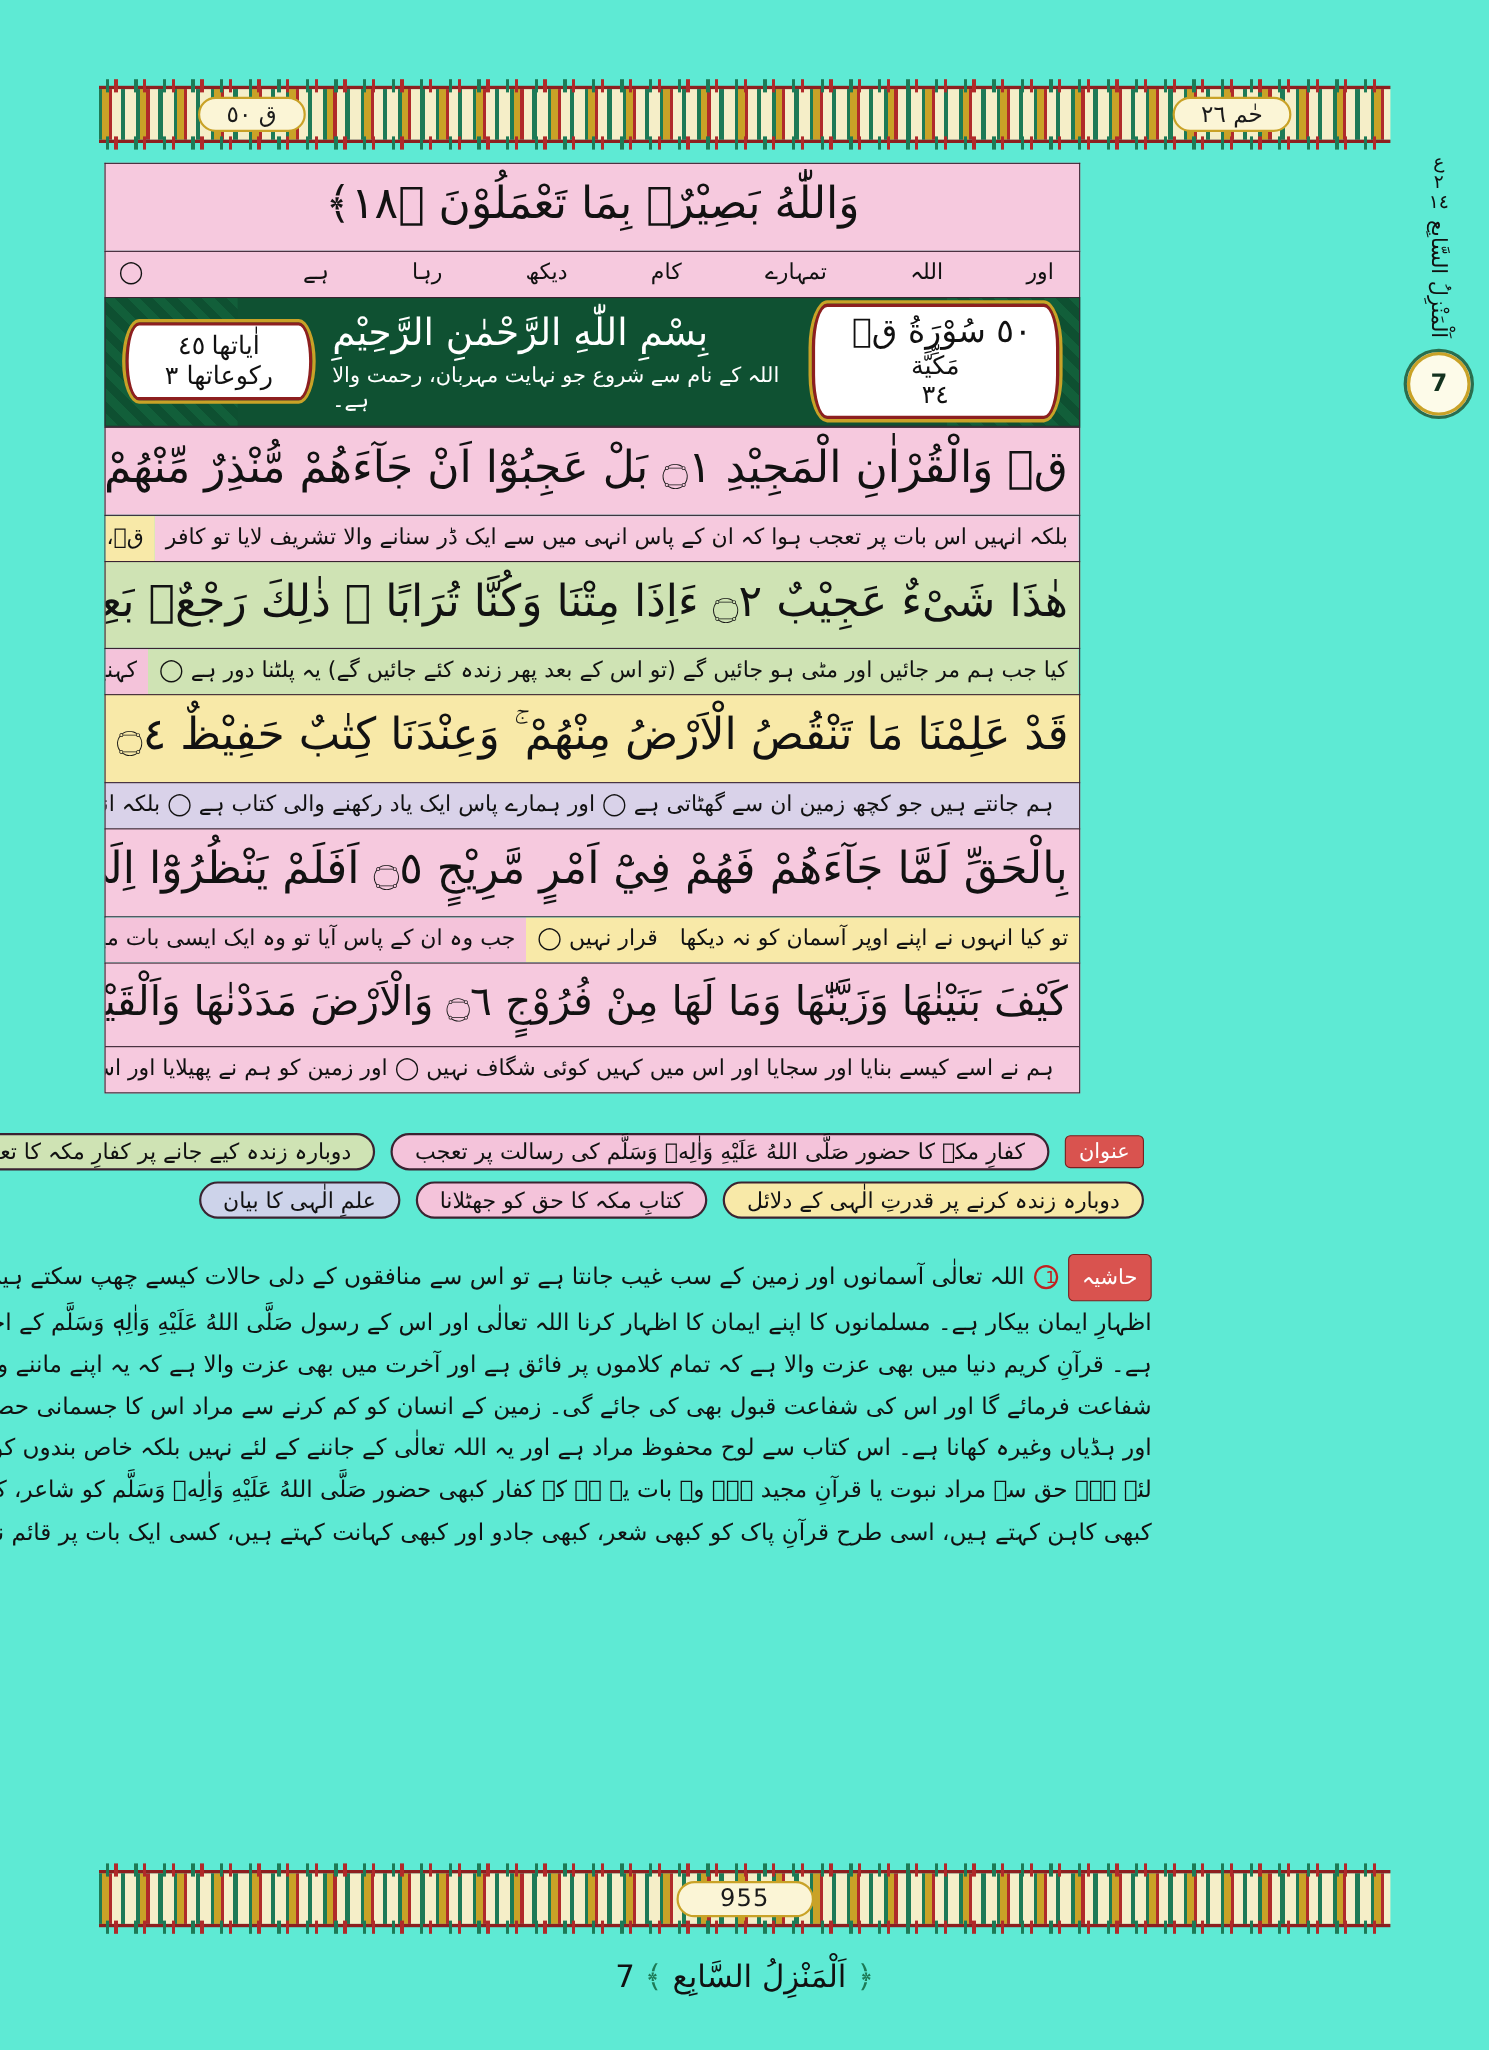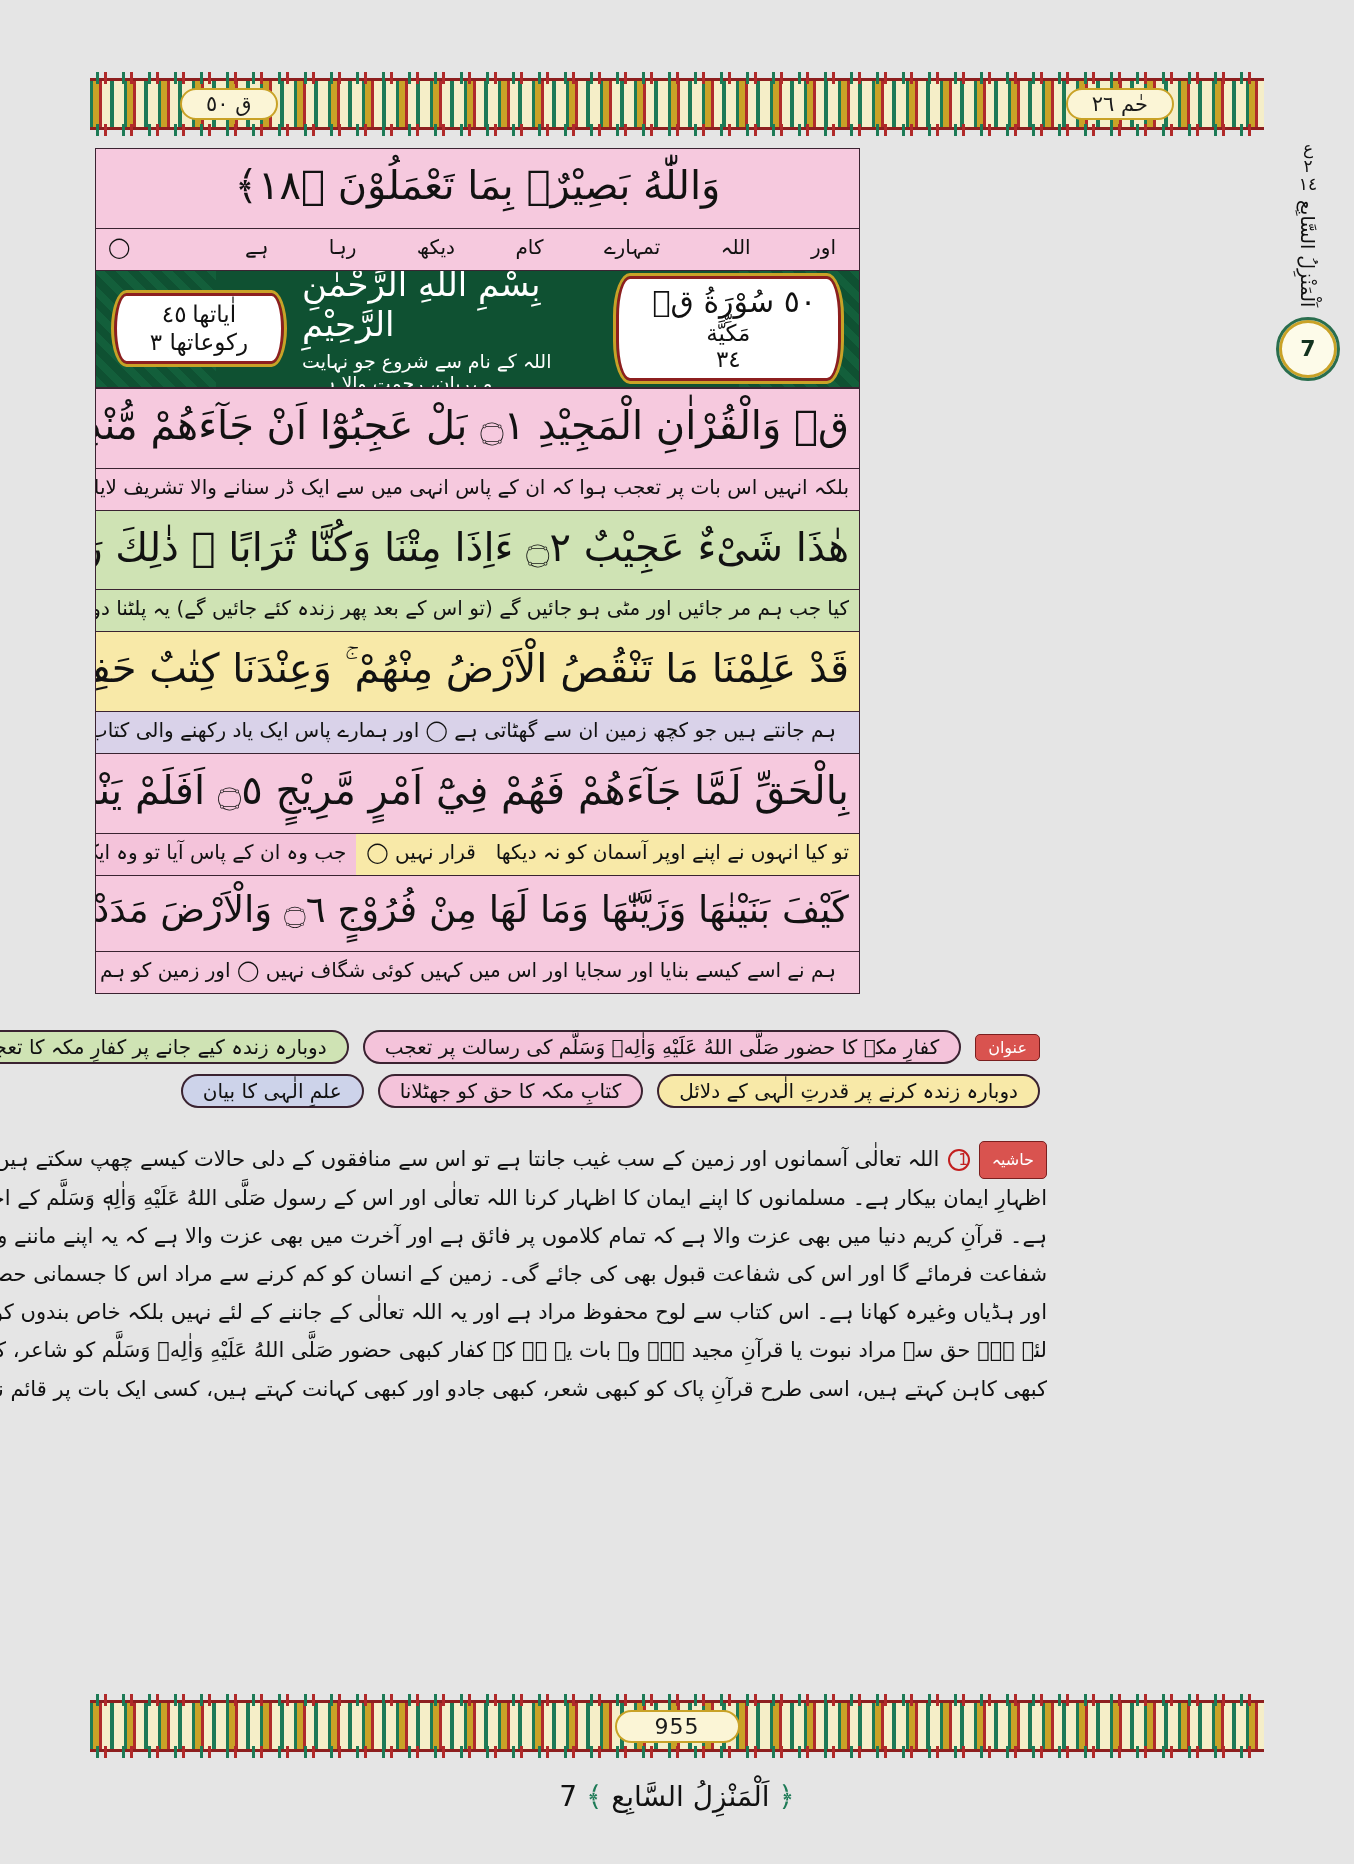--- a/index.html
+++ b/index.html
@@ -5,21 +5,21 @@
   * { box-sizing: border-box; margin: 0; padding: 0; }
   html, body {
     width: 1354px; height: 1864px;
     background: #ffffff;
     font-family: "DejaVu Sans", sans-serif;
     overflow: hidden;
   }
   .page {
     position: relative;
     width: 1354px; height: 1864px;
-    background: #e5e5e5;
+    background: #5eead4;
   }
 
   
   .band {
     position: absolute;
     height: 52px;
     left: 90px; right: 90px;
     background:
       repeating-linear-gradient(90deg,
         #1d7a56 0px, #1d7a56 3px,
@@ -97,21 +97,21 @@
     background: #fdfbe9;
     font-size: 22px; color:#13321f;
     box-shadow: inset 0 0 0 3px #c9a227;
   }
   .manzil-num{ font-weight:bold; }
 
   
   .content {
     position: absolute;
     left: 95px; top: 148px;
-    width: 765px;
+    width: 887px;
   }
   .row {
     border: 1px solid #3a2331;
     border-bottom: none;
     direction: rtl;
     overflow: hidden;
   }
   .row:last-of-type { border-bottom: 1px solid #3a2331; }
 
   .ayah {
@@ -212,21 +212,21 @@
     color: #111;
     white-space: nowrap;
     direction: rtl;
   }
   .tag-box {
     background: #d9534f;
     color: #fff;
     border: 1px solid #7a1f1f;
     border-radius: 5px;
     padding: 3px 12px;
-    font-size: 16px;
+    font-size: 19px;
     white-space: nowrap;
   }
 
   
   .notes {
     position: absolute;
     left: 95px; top: 1140px;
     width: 952px;
     direction: rtl;
     text-align: justify;

